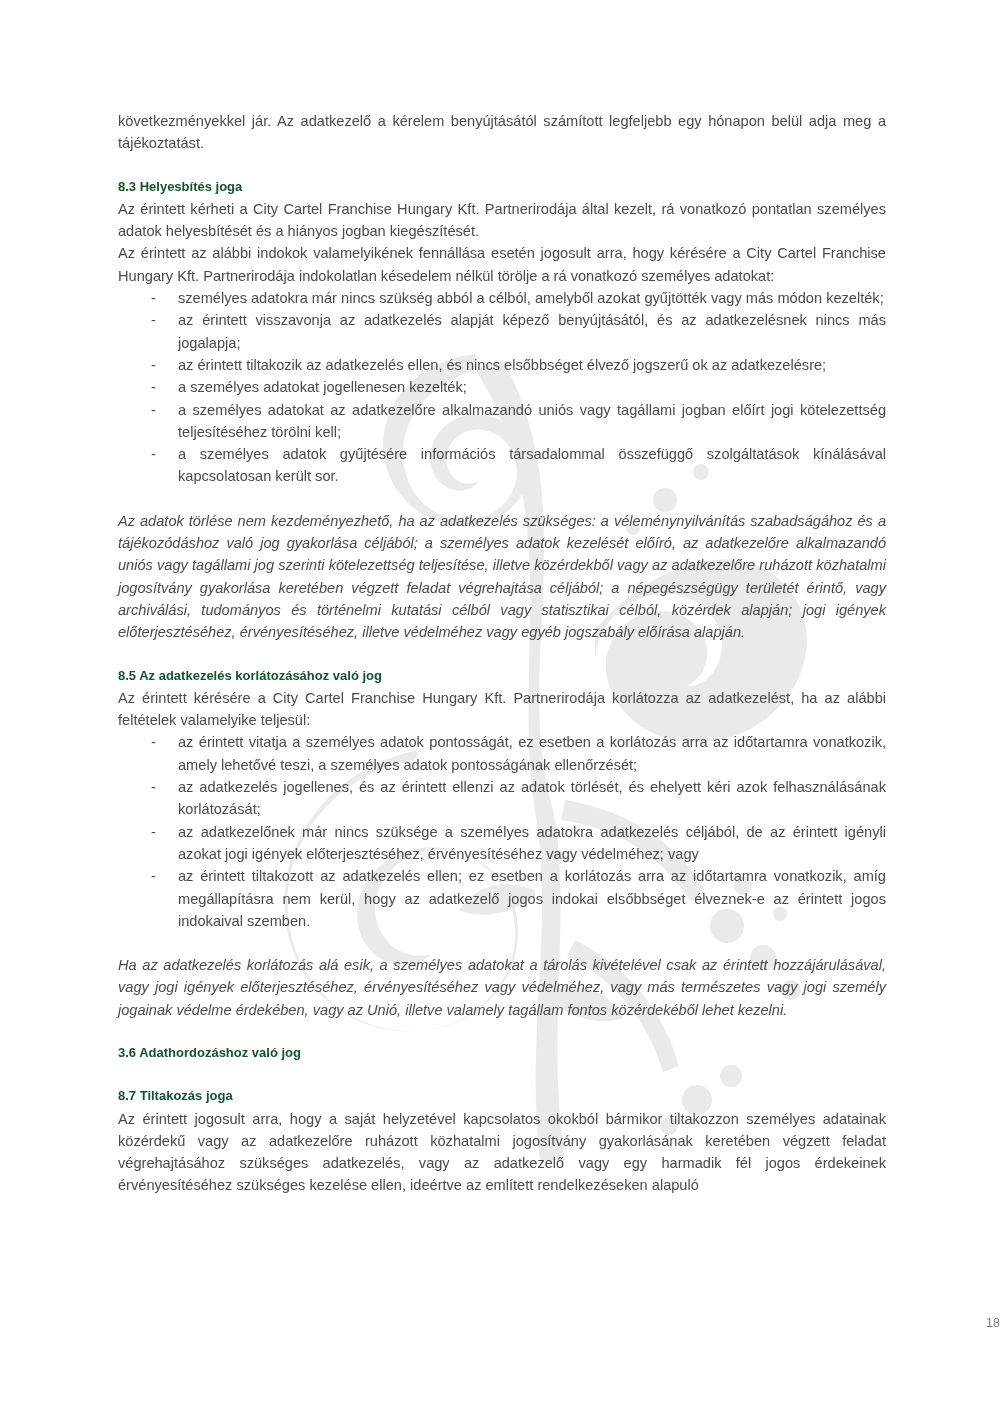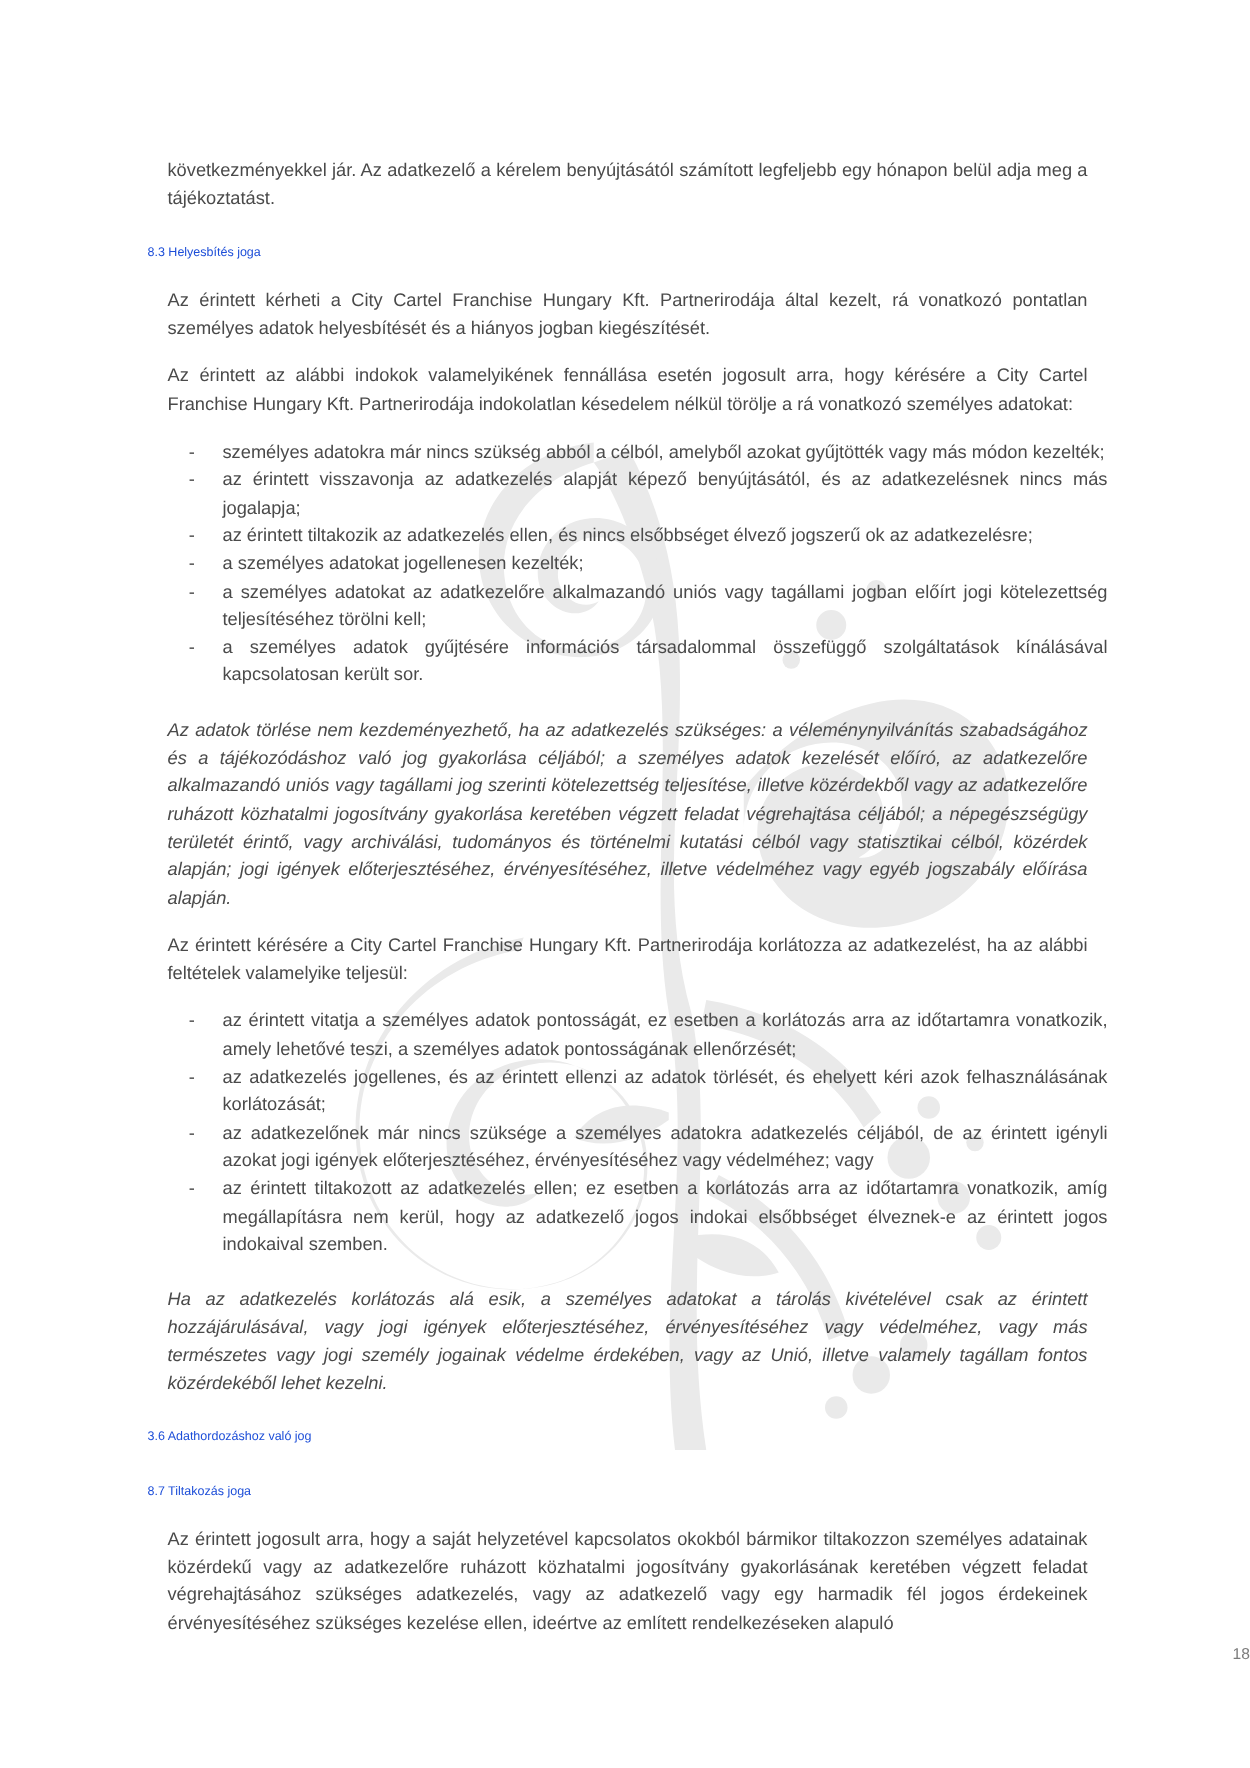--- a/index.html
+++ b/index.html
@@ -22,26 +22,26 @@
   .content {
     position:absolute;
     left:118px;
     top:110px;
     width:768px;
     z-index:1;
     font-size:14.6px;
     line-height:22.3px;
     text-align:justify;
   }
-  .para { margin:16px; }
+  .para { margin:0; }
   .heading {
-    font-weight:normal;
-    color:#1d4ed8;
+    font-weight:bold;
+    color:#14532d;
     margin:21px 0 0 0;
-    font-size:10px;
+    font-size:13px;
     text-align:left;
   }
   .after-para { margin-top:22px;font-style:italic; }
   ul.bullets {
     list-style:none;
     margin:0;
     padding:0 0 0 30px;
   }
   ul.bullets li { display:flex; }
   .bullet-marker {
@@ -127,20 +127,21 @@
         <span class="bullet-marker">-</span>
         <span class="bullet-text">a személyes adatokat az adatkezelőre alkalmazandó uniós vagy tagállami jogban előírt jogi kötelezettség teljesítéséhez törölni kell;</span>
       </li>
       <li>
         <span class="bullet-marker">-</span>
         <span class="bullet-text">a személyes adatok gyűjtésére információs társadalommal összefüggő szolgáltatások kínálásával kapcsolatosan került sor.</span>
       </li>
     </ul>
     <p class="para after-para">Az adatok törlése nem kezdeményezhető, ha az adatkezelés szükséges: a véleménynyilvánítás szabadságához és a tájékozódáshoz való jog gyakorlása céljából; a személyes adatok kezelését előíró, az adatkezelőre alkalmazandó uniós vagy tagállami jog szerinti kötelezettség teljesítése, illetve közérdekből vagy az adatkezelőre ruházott közhatalmi jogosítvány gyakorlása keretében végzett feladat végrehajtása céljából; a népegészségügy területét érintő, vagy archiválási, tudományos és történelmi kutatási célból vagy statisztikai célból, közérdek alapján;  jogi igények előterjesztéséhez, érvényesítéséhez, illetve védelméhez vagy egyéb jogszabály előírása alapján.</p>
 
+    <p class="heading">8.5  Az adatkezelés korlátozásához való jog</p>
     <p class="para">Az érintett kérésére a City Cartel Franchise Hungary Kft. Partnerirodája korlátozza az adatkezelést, ha az alábbi feltételek valamelyike teljesül:</p>
     <ul class="bullets">
       <li>
         <span class="bullet-marker">-</span>
         <span class="bullet-text">az érintett vitatja a személyes adatok pontosságát, ez esetben a korlátozás arra az időtartamra vonatkozik, amely lehetővé teszi, a személyes adatok pontosságának ellenőrzését;</span>
       </li>
       <li>
         <span class="bullet-marker">-</span>
         <span class="bullet-text">az adatkezelés jogellenes, és az érintett ellenzi az adatok törlését, és ehelyett kéri azok felhasználásának korlátozását;</span>
       </li>

